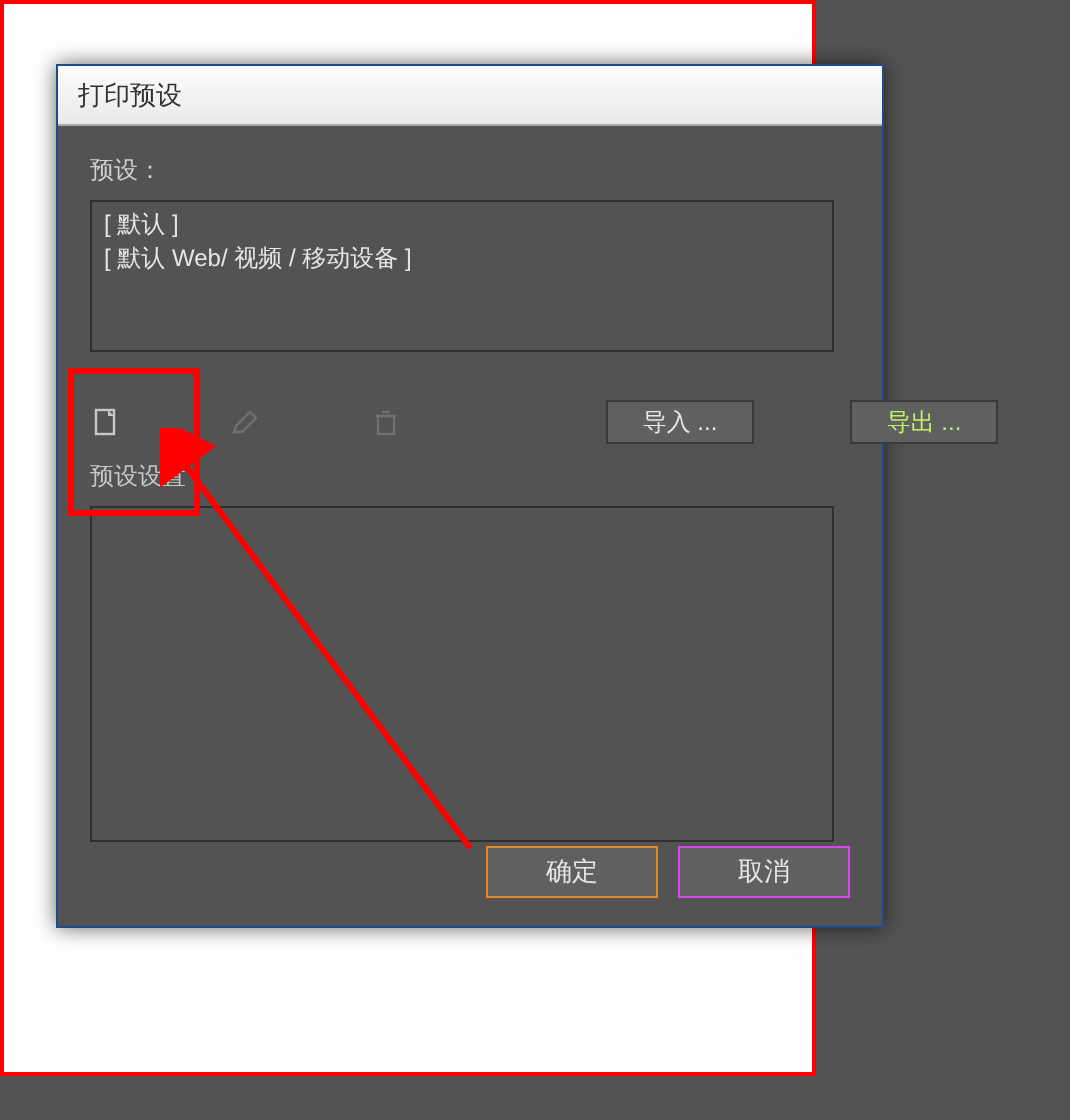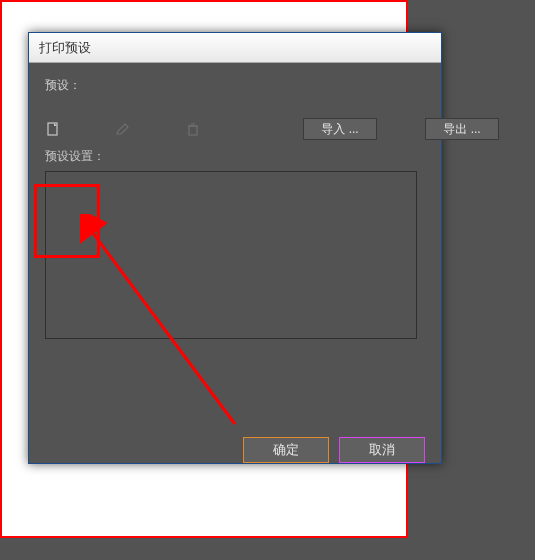--- a/index.html
+++ b/index.html
@@ -69,31 +69,31 @@
     min-width: 74px; height: 22px;
     background: #606060;
     border: 1px solid #3a3a3a;
     color: #e6e6e6;
     font-size: 12px;
     padding: 0 8px;
     display: inline-flex; align-items:center; justify-content:center;
     margin-left: 8px;
     cursor: pointer;
   }
-  .btn.disabled { color: #e5e5e5; cursor: default; }
+  .btn.disabled { color: #bef264; cursor: default; }
   .section-label { margin: 8px 0 6px 0; }
   .preset-settings {
     width: 100%;
     height: 168px;
     border: 1px solid #2f2f2f;
     background: #535353;
   }
   .footer {
     position: absolute;
-    bottom: 0; right: 16px;
+    bottom: 14px; right: 16px;
     display: flex;
   }
   .fbtn {
     width: 86px; height: 26px;
     background: #606060;
     border: 1px solid #d946ef;
     color: #e6e6e6;
     font-size: 13px;
     display:inline-flex; align-items:center; justify-content:center;
     margin-left: 10px;
@@ -117,20 +117,24 @@
 <body>
 
 <div class="doc-bg"></div>
 
 <div class="dialog">
   <div class="titlebar">
     <span>打印预设</span>
   </div>
   <div class="body">
     <div class="label-row">预设：</div>
+    <div class="listbox">
+      <div class="list-item">[ 默认 ]</div>
+      <div class="list-item">[ 默认 Web/ 视频 / 移动设备 ]</div>
+    </div>
 
     <div class="toolbar">
       <span class="tb-btn">
         <svg class="icon" viewBox="0 0 16 16">
             <rect x="3" y="2" width="9" height="12" fill="none" stroke="currentColor" stroke-width="1.2"></rect>
             <path d="M9 2 L12 5 L9 5 Z" fill="currentColor"></path>
           </svg>
       </span>
       <span class="tb-btn">
         <svg class="icon icon-disabled" viewBox="0 0 16 16">

